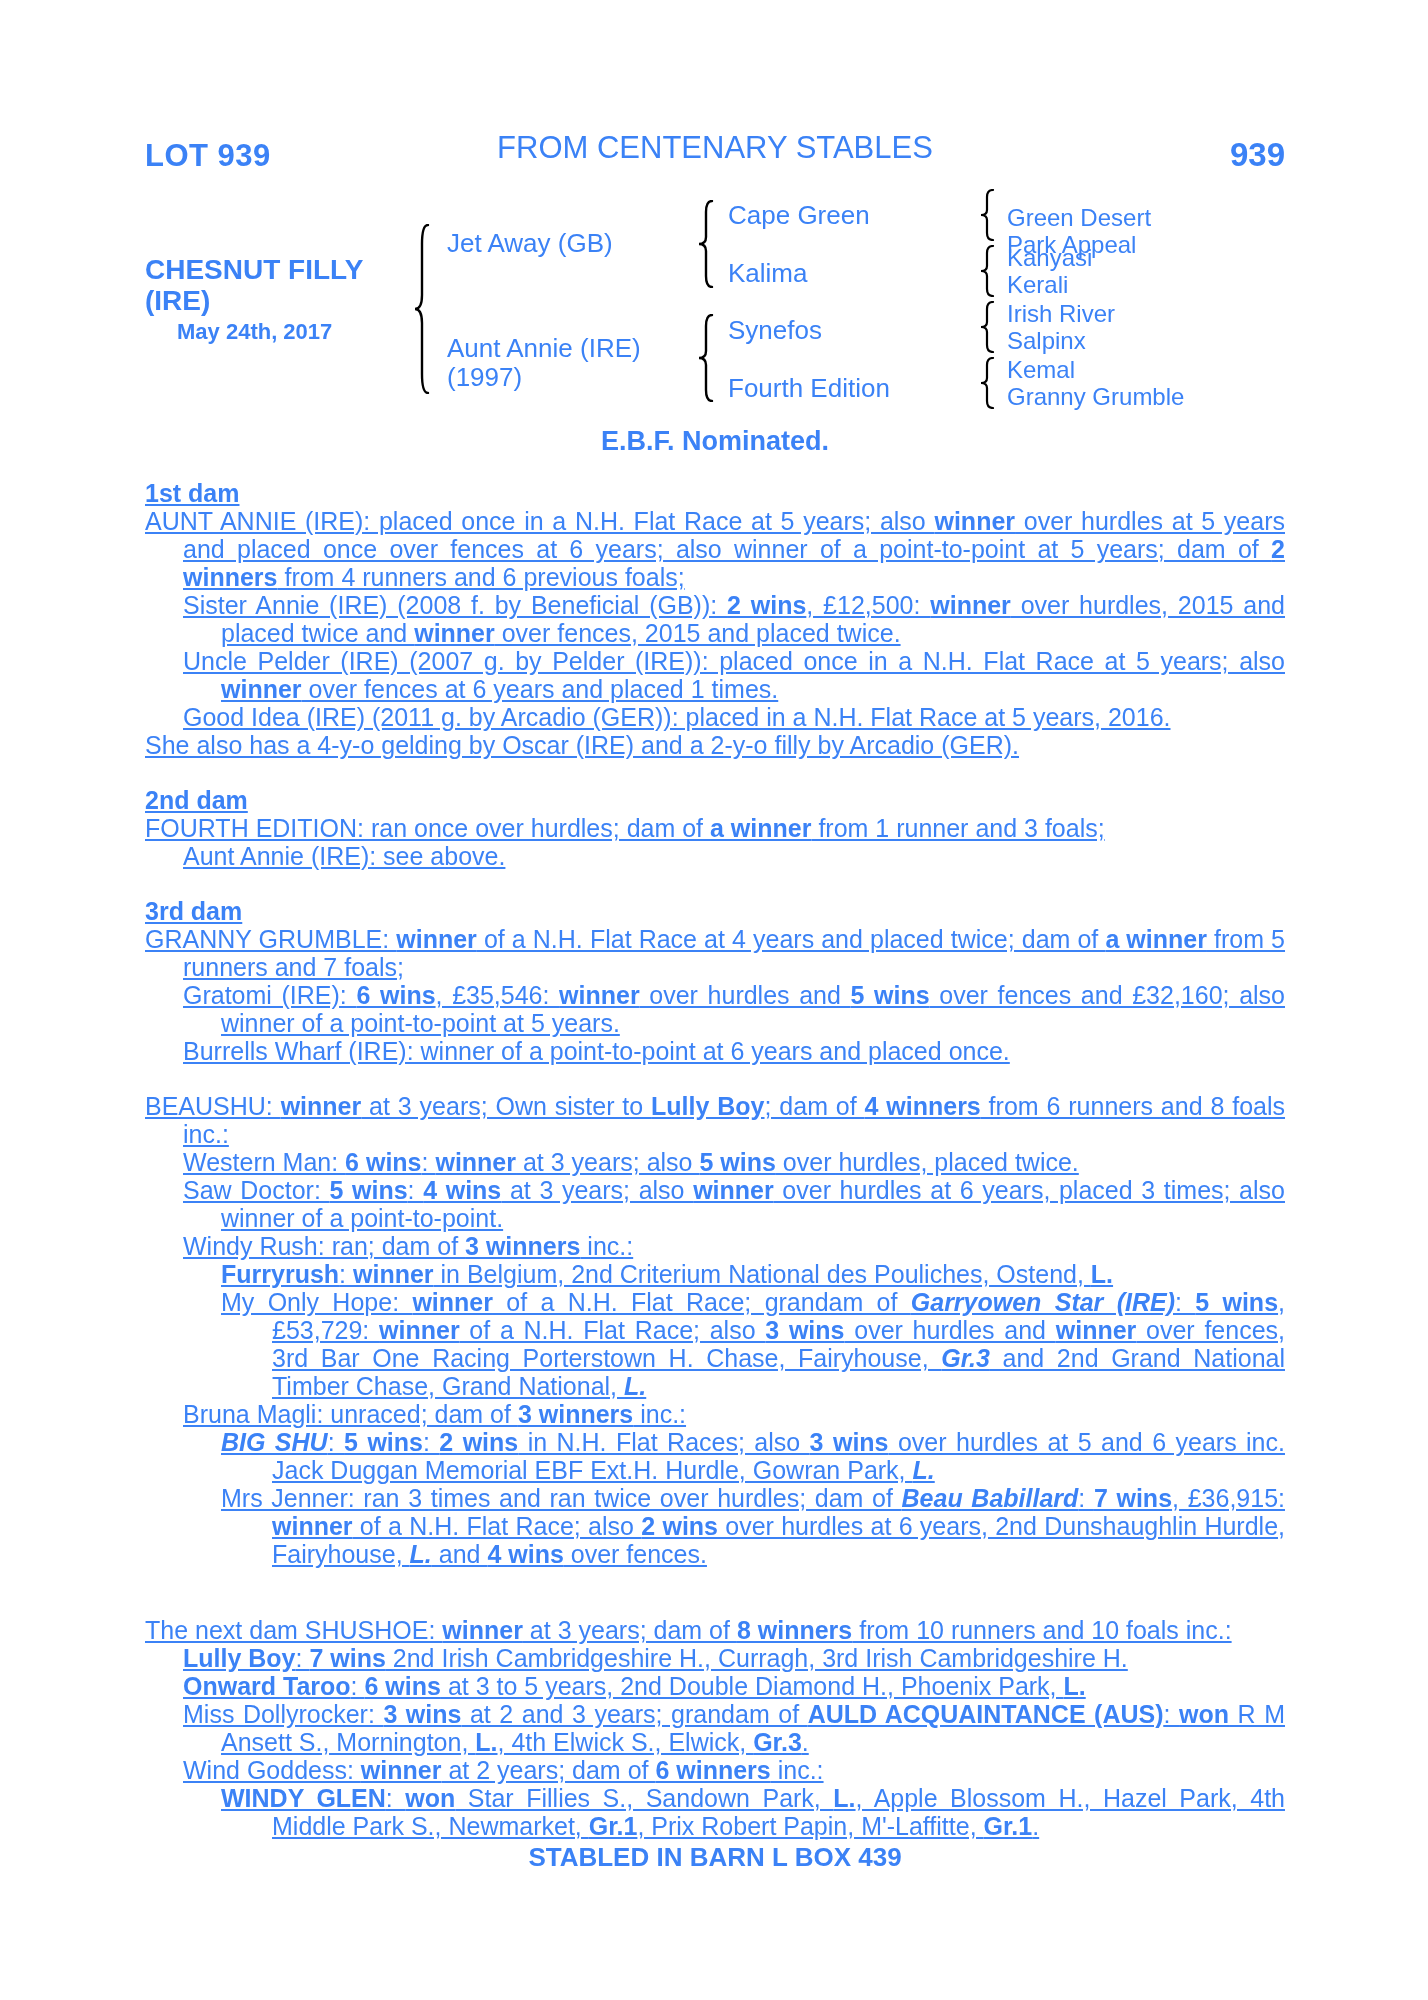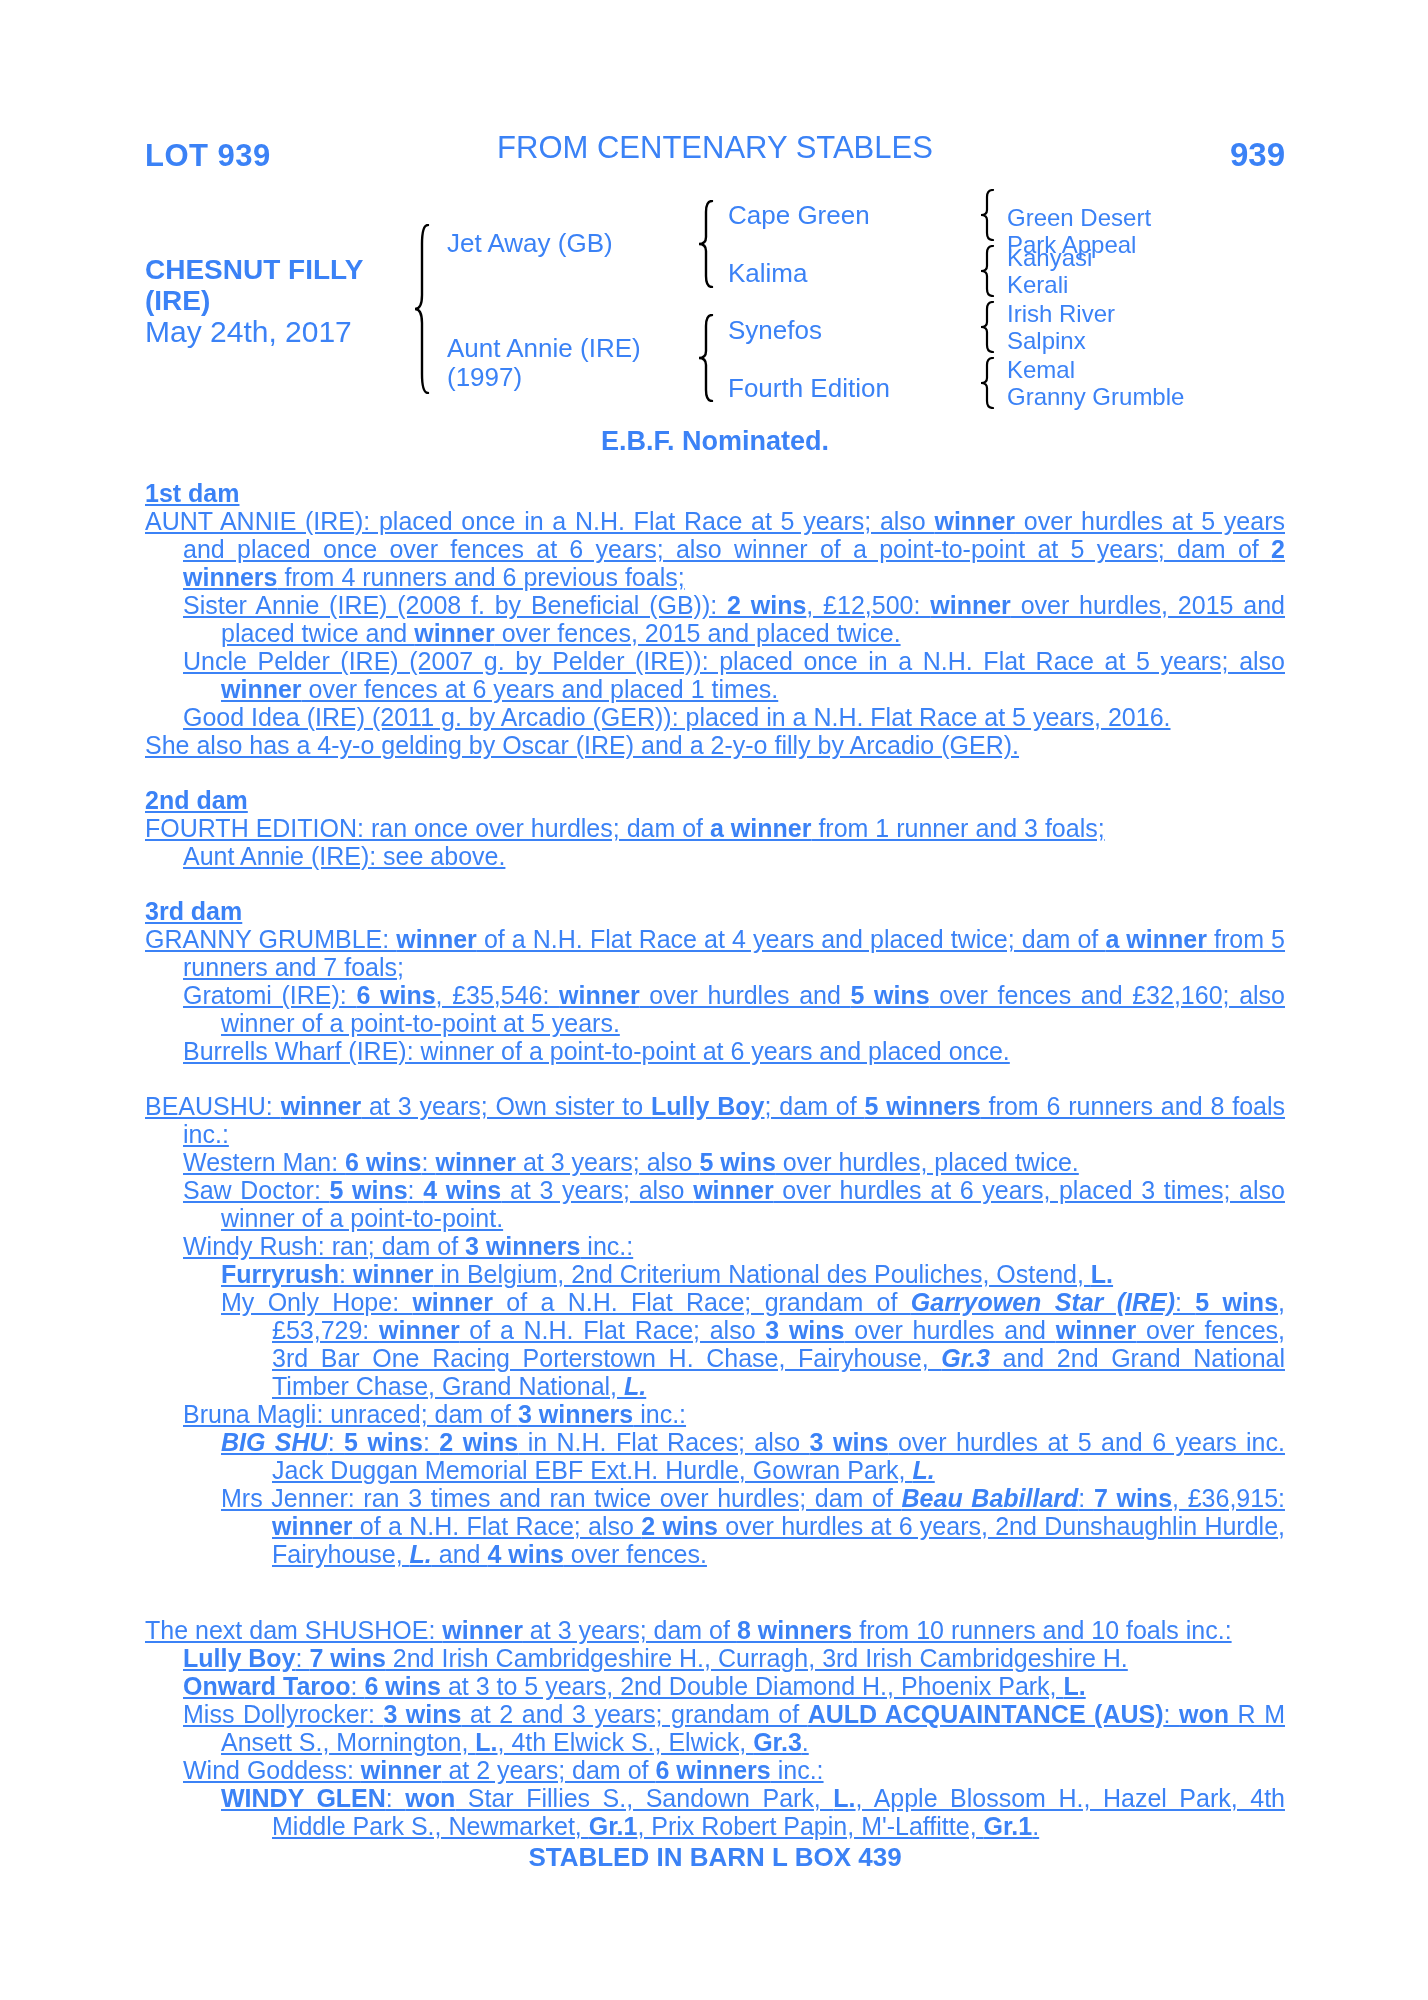--- a/index.html
+++ b/index.html
@@ -13,21 +13,21 @@
 
   
   .header { position:relative; height:52px; }
   .lot { position:absolute; left:0; top:10px; font-weight:bold; font-size:31px; letter-spacing:0.5px; }
   .consignor { position:absolute; left:0; right:0; top:2px; text-align:center; font-size:31px; }
   .pagenum { position:absolute; right:0; top:8px; font-weight:bold; font-size:33px; }
 
   
   .tree { position:relative; height:234px; margin-top:8px; font-size:26px; }
   .subject { position:absolute; left:0; top:66px; font-weight:bold; font-size:28px; line-height:31px; }
-  .subject .foaled { font-weight:normal; font-size:30px; }
+  .subject .foaled { font-weight:bold; font-size:22px;margin-left:32px; }
   .node { position:absolute; white-space:nowrap; }
   .g2 { left:302px; }
   .jet { top:40px; }
   .aunt { top:146px; line-height:29px; }
   .g3 { left:583px; }
   .cape { top:12px; } .kalima { top:70px; } .synefos { top:127px; } .fourth { top:185px; }
   .g4 { left:862px; font-size:24px; line-height:27px; }
   .gg1 { top:16px; } .gg2 { top:56px; } .gg3 { top:112px; } .gg4 { top:168px; }
   .brace { position:absolute; }
   .brace svg { display:block; }
@@ -153,21 +153,21 @@
           <p class="para indent0"><span class="">FOURTH EDITION: ran once over hurdles; dam of </span><span class="b">a winner</span><span class=""> from 1 runner and 3 foals;</span></p>
           <p class="para indent1"><span class="">Aunt Annie (IRE): see above.</span></p>
         </section>
         <section class="dam-section">
           <div class="dam-heading">3rd dam</div>
           <p class="para indent0"><span class="">GRANNY GRUMBLE: </span><span class="b">winner</span><span class=""> of a N.H. Flat Race at 4 years and placed twice; dam of </span><span class="b">a winner</span><span class=""> from 5 runners and 7 foals;</span></p>
           <p class="para indent1"><span class="">Gratomi (IRE): </span><span class="b">6 wins</span><span class="">, £35,546: </span><span class="b">winner</span><span class=""> over hurdles and </span><span class="b">5 wins</span><span class=""> over fences and £32,160; also winner of a point-to-point at 5 years.</span></p>
           <p class="para indent1"><span class="">Burrells Wharf (IRE): winner of a point-to-point at 6 years and placed once.</span></p>
         </section>
         <section class="dam-section">
-          <p class="para indent0"><span class="">BEAUSHU: </span><span class="b">winner</span><span class=""> at 3 years; Own sister to </span><span class="b">Lully Boy</span><span class="">; dam of </span><span class="b">5 winners</span><span class=""> from 6 runners and 8 foals inc.:</span></p>
+          <p class="para indent0"><span class="">BEAUSHU: </span><span class="b">winner</span><span class=""> at 3 years; Own sister to </span><span class="b">Lully Boy</span><span class="">; dam of </span><span class="b">4 winners</span><span class=""> from 6 runners and 8 foals inc.:</span></p>
           <p class="para indent1"><span class="">Western Man: </span><span class="b">6 wins</span><span class="">: </span><span class="b">winner</span><span class=""> at 3 years; also </span><span class="b">5 wins</span><span class=""> over hurdles, placed twice.</span></p>
           <p class="para indent1"><span class="">Saw Doctor: </span><span class="b">5 wins</span><span class="">: </span><span class="b">4 wins</span><span class=""> at 3 years; also </span><span class="b">winner</span><span class=""> over hurdles at 6 years, placed 3 times; also winner of a point-to-point.</span></p>
           <p class="para indent1"><span class="">Windy Rush: ran; dam of </span><span class="b">3 winners</span><span class=""> inc.:</span></p>
           <p class="para indent2"><span class="b">Furryrush</span><span class="">: </span><span class="b">winner</span><span class=""> in Belgium, 2nd Criterium National des Pouliches, Ostend, </span><span class="b">L.</span></p>
           <p class="para indent2"><span class="">My Only Hope: </span><span class="b">winner</span><span class=""> of a N.H. Flat Race; grandam of </span><span class="bi">Garryowen Star (IRE)</span><span class="">: </span><span class="b">5 wins</span><span class="">, £53,729: </span><span class="b">winner</span><span class=""> of a N.H. Flat Race; also </span><span class="b">3 wins</span><span class=""> over hurdles and </span><span class="b">winner</span><span class=""> over fences, 3rd Bar One Racing Porterstown H. Chase, Fairyhouse, </span><span class="bi">Gr.3</span><span class=""> and 2nd Grand National Timber Chase, Grand National, </span><span class="bi">L.</span></p>
           <p class="para indent1"><span class="">Bruna Magli: unraced; dam of </span><span class="b">3 winners</span><span class=""> inc.:</span></p>
           <p class="para indent2"><span class="bi">BIG SHU</span><span class="">: </span><span class="b">5 wins</span><span class="">: </span><span class="b">2 wins</span><span class=""> in N.H. Flat Races; also </span><span class="b">3 wins</span><span class=""> over hurdles at 5 and 6 years inc. Jack Duggan Memorial EBF Ext.H. Hurdle, Gowran Park, </span><span class="bi">L.</span></p>
           <p class="para indent2"><span class="">Mrs Jenner: ran 3 times and ran twice over hurdles; dam of </span><span class="bi">Beau Babillard</span><span class="">: </span><span class="b">7 wins</span><span class="">, £36,915: </span><span class="b">winner</span><span class=""> of a N.H. Flat Race; also </span><span class="b">2 wins</span><span class=""> over hurdles at 6 years, 2nd Dunshaughlin Hurdle, Fairyhouse, </span><span class="bi">L.</span><span class=""> and </span><span class="b">4 wins</span><span class=""> over fences.</span></p>
         </section>
         <section class="dam-section next-dam">

